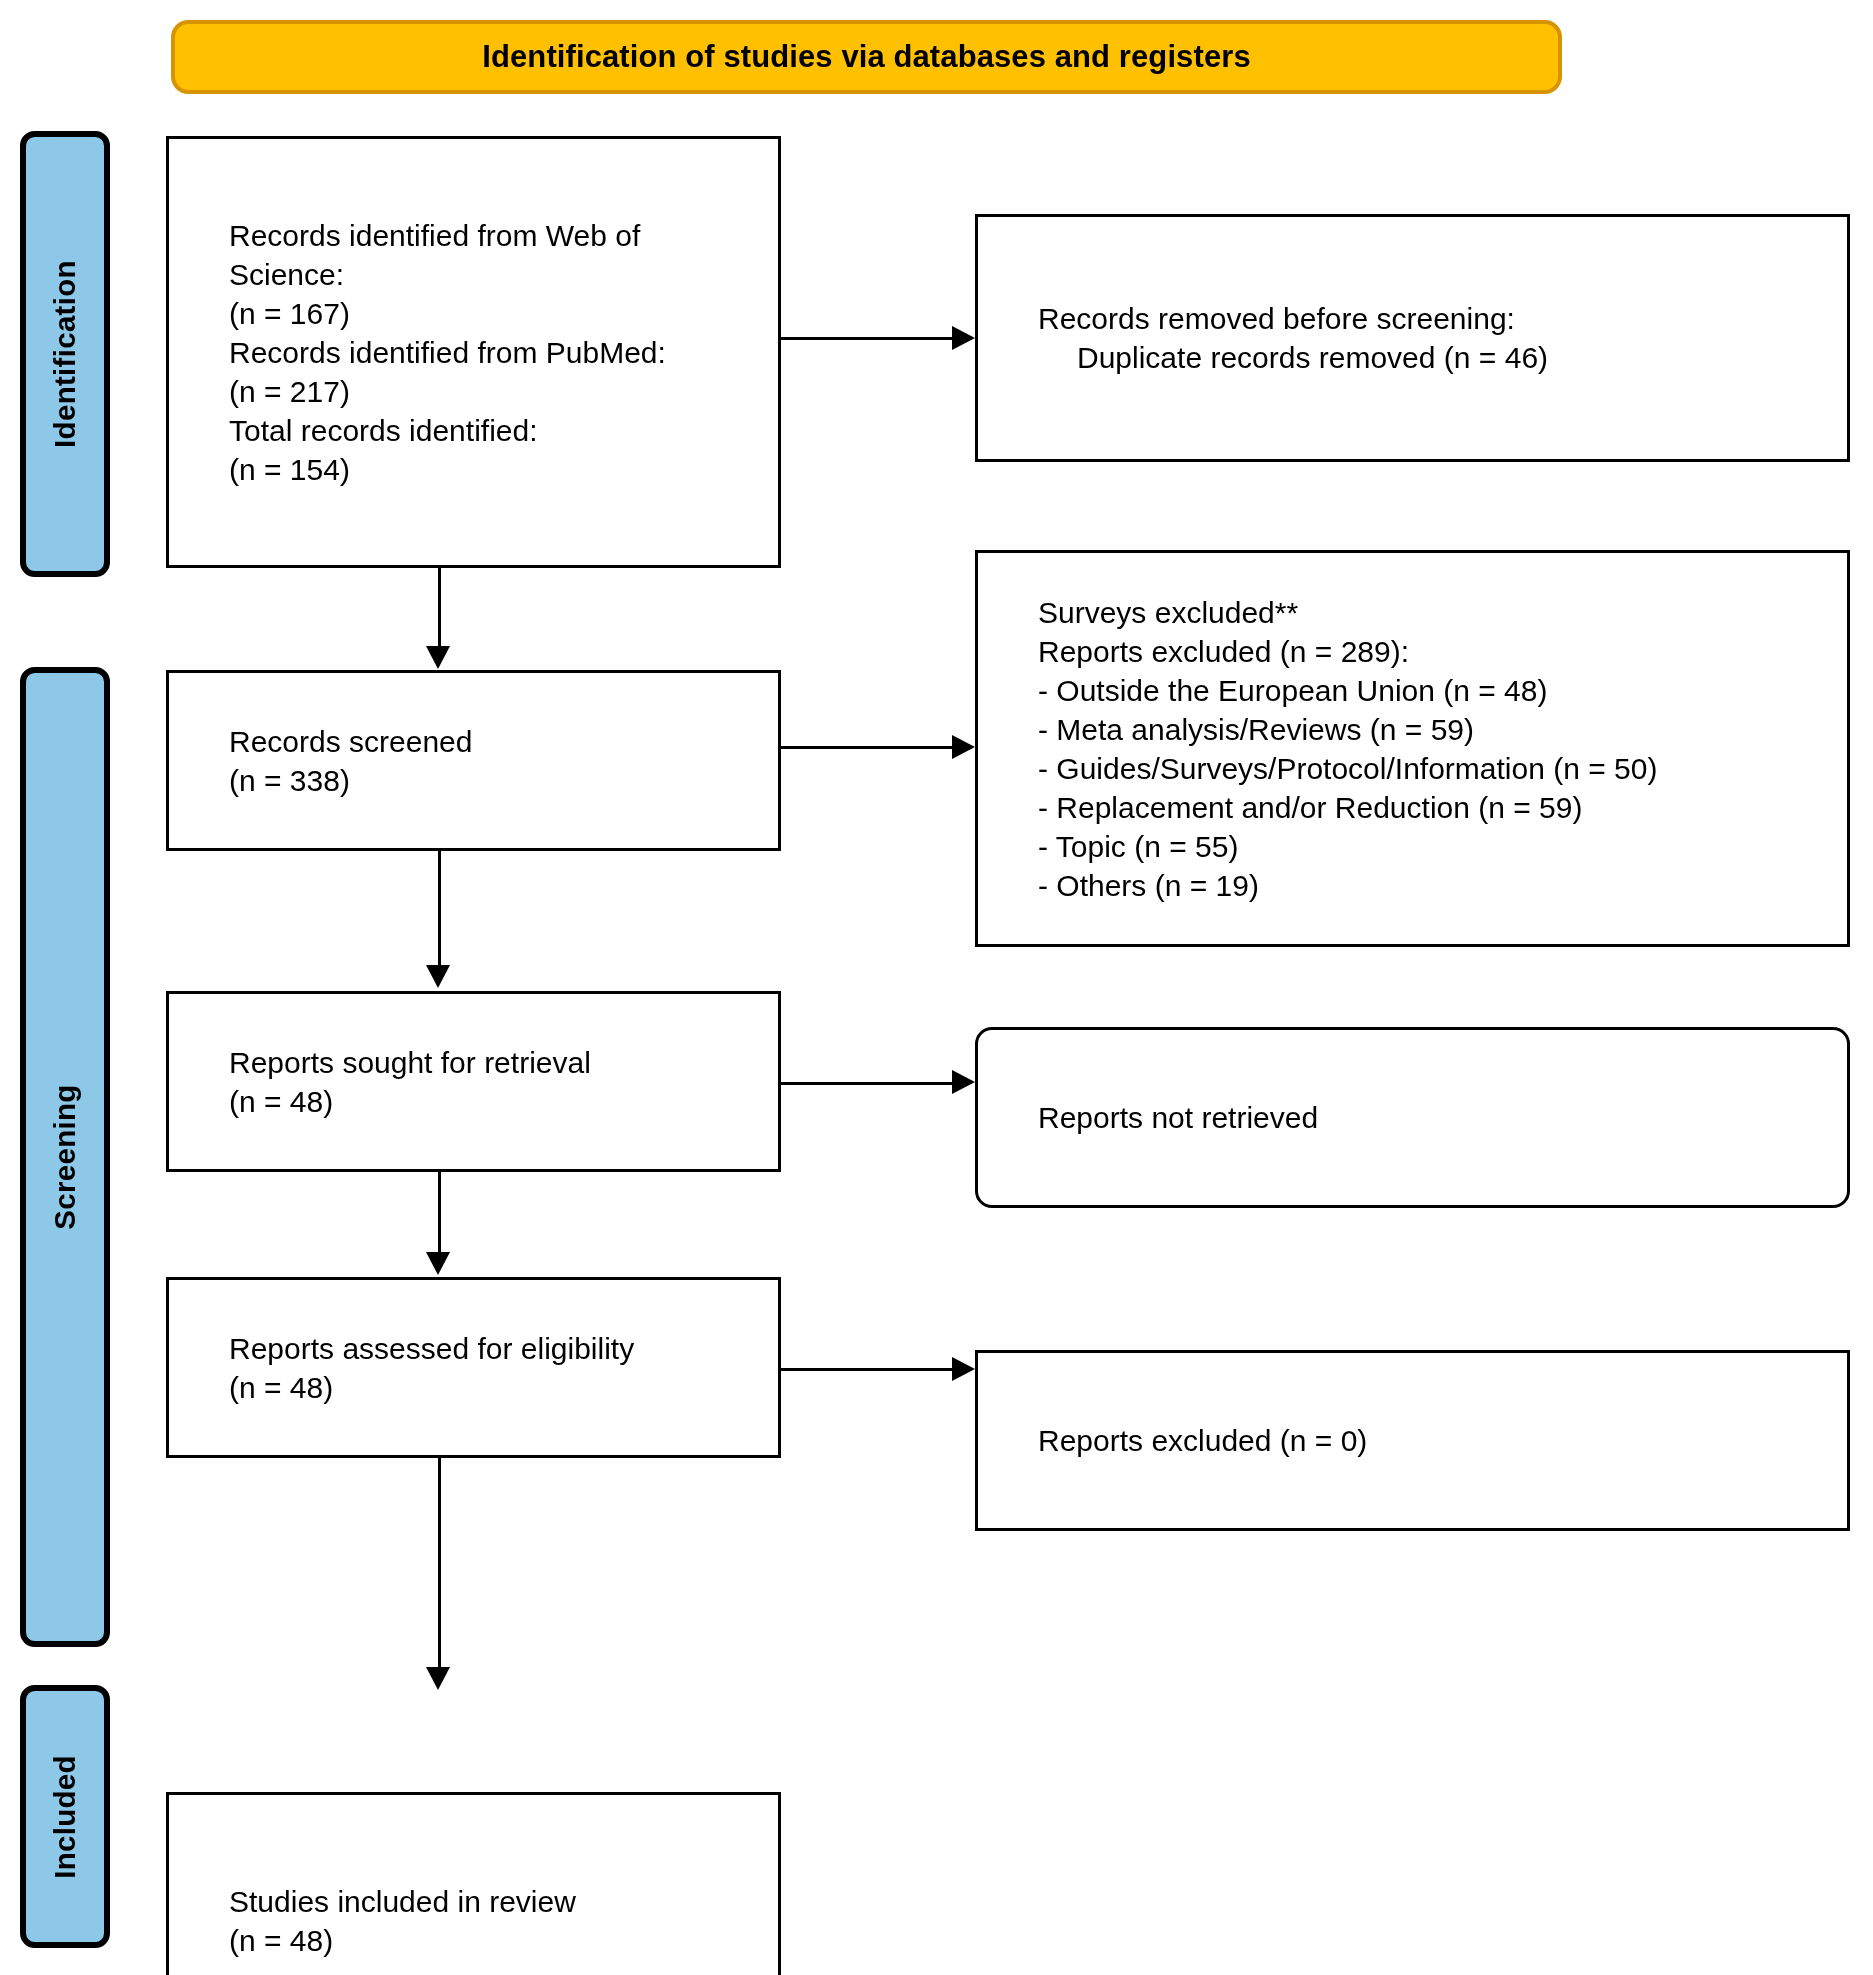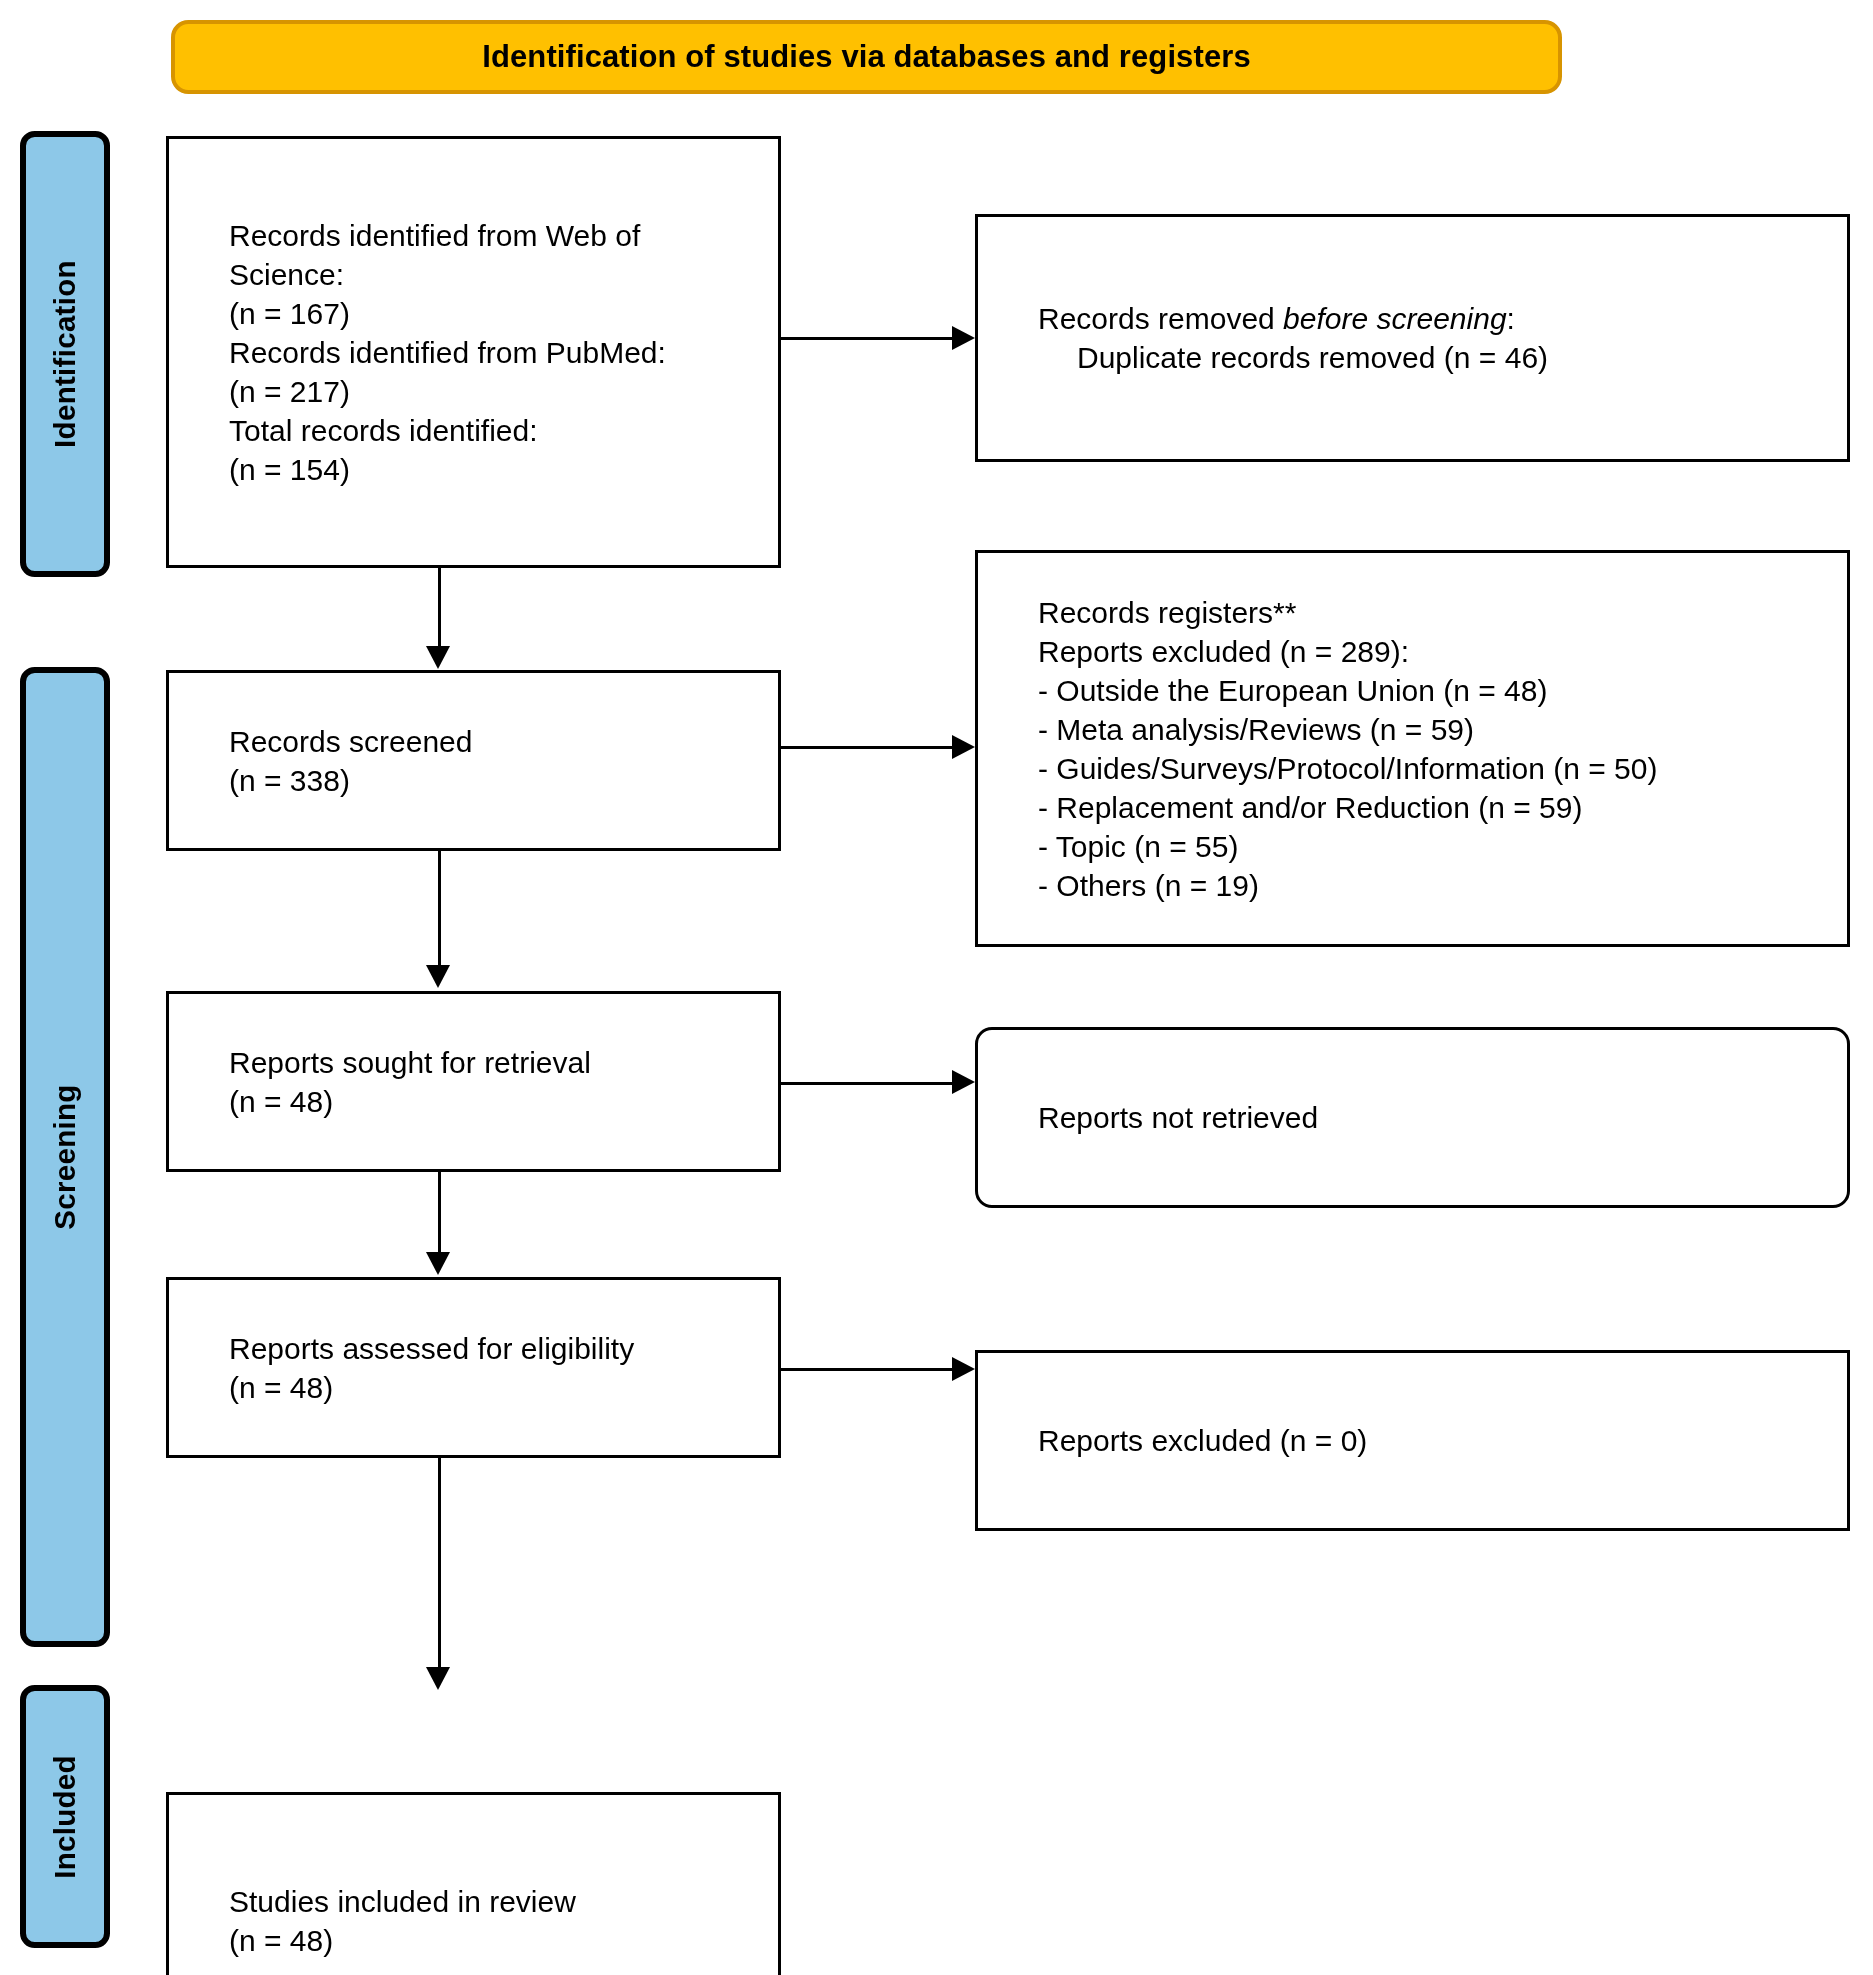--- a/index.html
+++ b/index.html
@@ -78,21 +78,21 @@
     padding: 0 20px;
     width: 100%;
     box-sizing: border-box;
   }
   .pline {
     font-size: 30px;
     line-height: 1.30;
     color: #000000;
     white-space: nowrap;
   }
-  .pline .it { font-style: italic; }
+  .pline .it { }
   .pline.indent { padding-left: 39px; }
 
   
   .v-line {
     position: absolute;
     width: 3.4px;
     background: #000000;
   }
   .h-line {
     position: absolute;
@@ -177,21 +177,21 @@
 
   <div class="pbox" style="left:975px; top:214px; width:875px; height:248px;">
     <div class="pbox-inner">
       <div class="pline"><span>Records removed </span><span class="it">before screening</span><span>:</span></div>
       <div class="pline indent">Duplicate records removed (n = 46)</div>
     </div>
   </div>
 
   <div class="pbox" style="left:975px; top:550px; width:875px; height:397px;">
     <div class="pbox-inner">
-      <div class="pline">Records registers**</div>
+      <div class="pline">Surveys excluded**</div>
       <div class="pline">Reports excluded (n = 289):</div>
       <div class="pline">- Outside the European Union (n = 48)</div>
       <div class="pline">- Meta analysis/Reviews (n = 59)</div>
       <div class="pline">- Guides/Surveys/Protocol/Information (n = 50)</div>
       <div class="pline">- Replacement and/or Reduction (n = 59)</div>
       <div class="pline">- Topic (n = 55)</div>
       <div class="pline">- Others (n = 19)</div>
     </div>
   </div>
 

